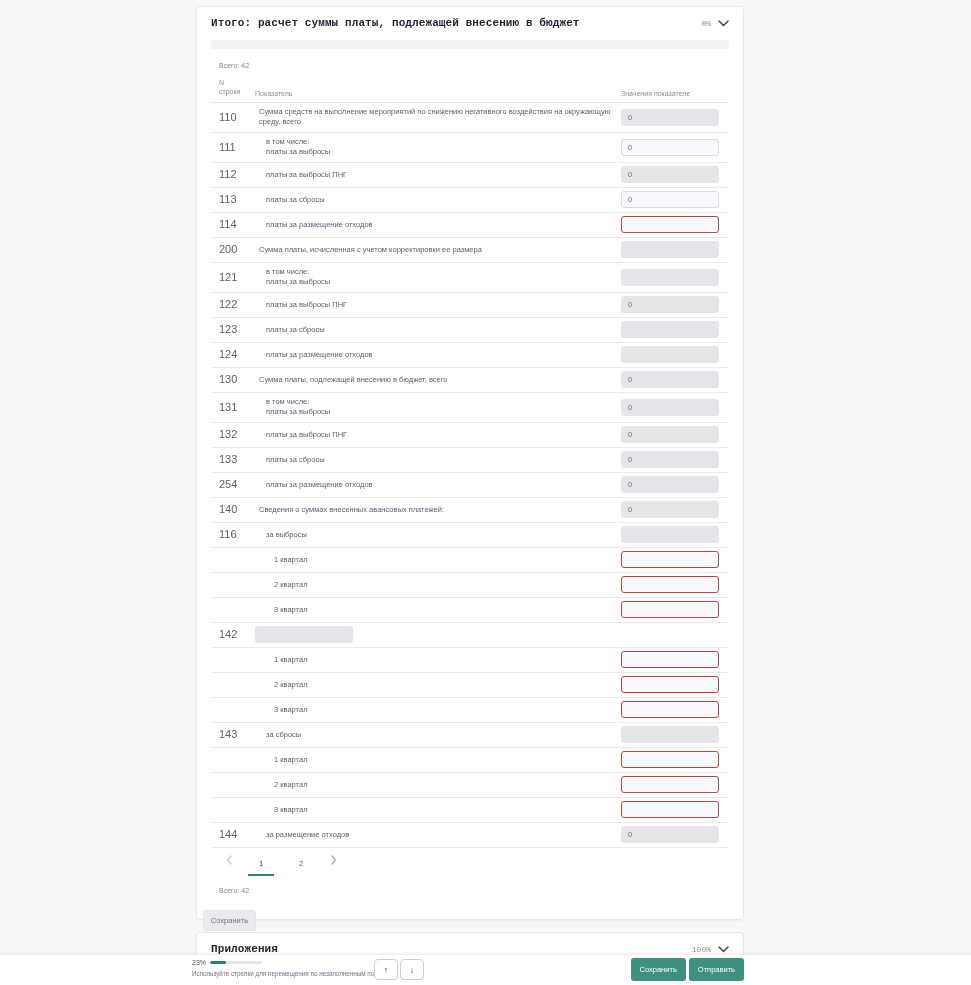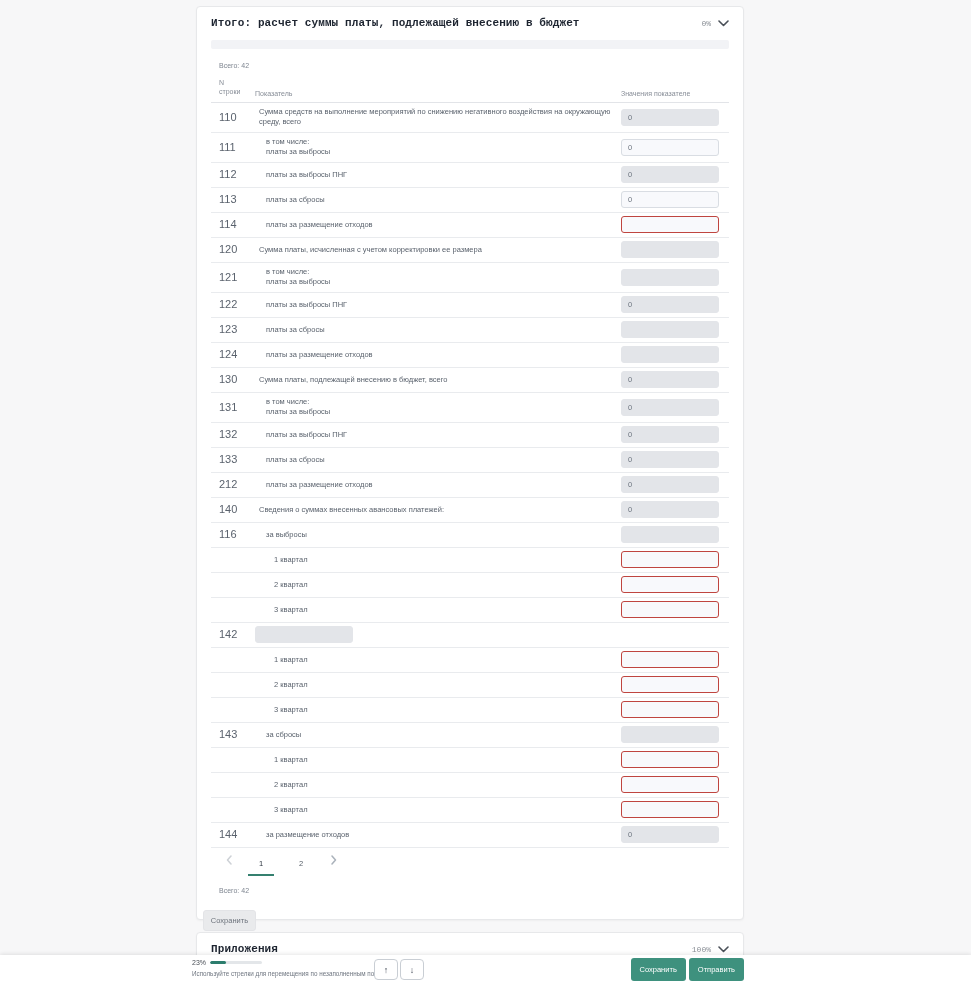--- a/index.html
+++ b/index.html
@@ -192,21 +192,21 @@
 
   <div class="trow ind-1">
     <div class="col-num">114</div>
     <div class="col-label">
               <div class="row-label">платы за размещение отходов</div>
             </div>
     <div class="col-value"><input type="text" class="val-input error" style=""></div>
   </div>
 
   <div class="trow ind-0">
-    <div class="col-num">120</div>
+    <div class="col-num">200</div>
     <div class="col-label">
               <div class="row-label">Сумма платы, исчисленная с учетом корректировки ее размера</div>
             </div>
     <div class="col-value"><input type="text" class="val-input readonly" disabled="" style=""></div>
   </div>
 
   <div class="trow ind-1">
     <div class="col-num">121</div>
     <div class="col-label">
               <div class="row-label">в том числе:
@@ -266,21 +266,21 @@
 
   <div class="trow ind-1">
     <div class="col-num">133</div>
     <div class="col-label">
               <div class="row-label">платы за сбросы</div>
             </div>
     <div class="col-value"><input type="text" class="val-input readonly" disabled="" value="0" style=""></div>
   </div>
 
   <div class="trow ind-1">
-    <div class="col-num">212</div>
+    <div class="col-num">254</div>
     <div class="col-label">
               <div class="row-label">платы за размещение отходов</div>
             </div>
     <div class="col-value"><input type="text" class="val-input readonly" disabled="" value="0" style=""></div>
   </div>
 
   <div class="trow ind-0">
     <div class="col-num">140</div>
     <div class="col-label">
               <div class="row-label">Сведения о суммах внесенных авансовых платежей:</div>

